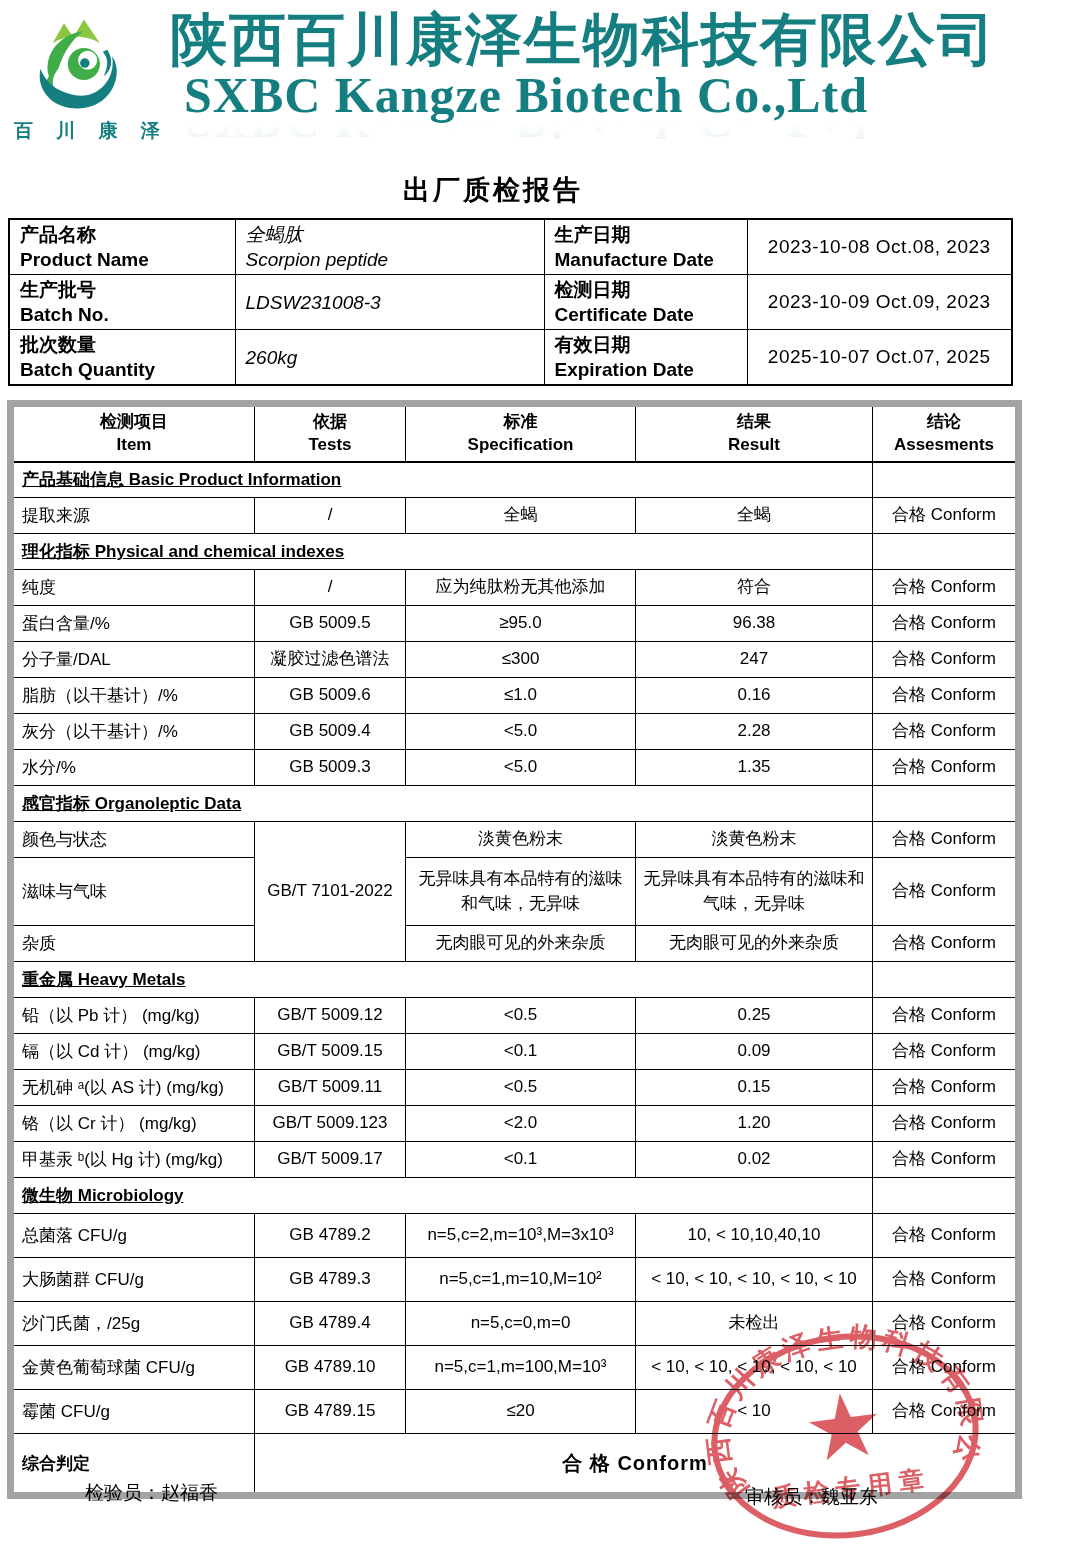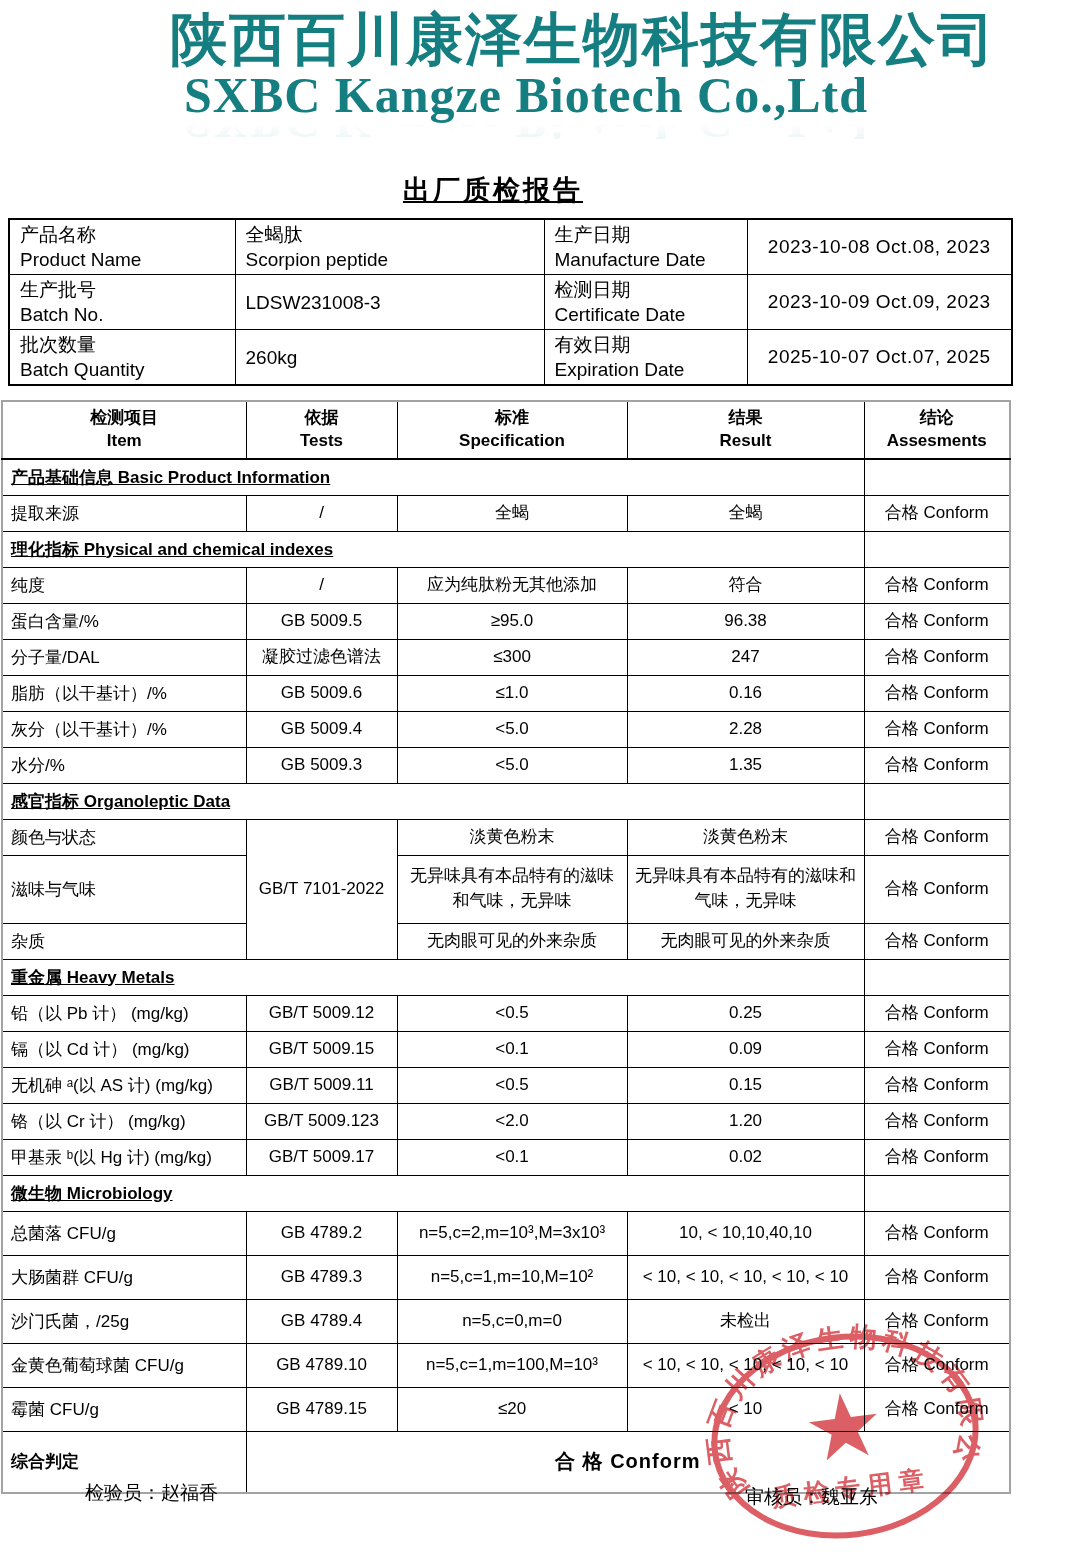--- a/index.html
+++ b/index.html
@@ -13,33 +13,33 @@
   .logo-caption{margin-top:2px;font-size:19px;letter-spacing:9px;color:#157e81;font-weight:bold;white-space:nowrap;}
   .names{position:absolute;left:158px;top:0;width:900px;}
   .cn-name{font-size:57px;font-weight:bold;color:#157e81;letter-spacing:2px;line-height:1.05;white-space:nowrap;}
   .en-name{font-family:"Liberation Serif","DejaVu Serif",serif;font-size:50px;font-weight:bold;color:#157e81;letter-spacing:1px;line-height:1.0;margin-top:0px;margin-left:14px;white-space:nowrap;}
   .en-reflect{font-family:"Liberation Serif","DejaVu Serif",serif;font-size:50px;font-weight:bold;color:#157e81;letter-spacing:1px;line-height:1.0;margin-left:14px;white-space:nowrap;
     transform:scaleY(-1);opacity:.16;height:26px;overflow:hidden;
     -webkit-mask-image:linear-gradient(to bottom,rgba(0,0,0,.7),transparent 85%);
     mask-image:linear-gradient(to bottom,rgba(0,0,0,.7),transparent 85%);}
 
   
-  .doc-title{position:absolute;top:172px;left:0;width:986px;text-align:center;font-size:27px;font-weight:bold;letter-spacing:3px;text-decoration:underline;}
+  .doc-title{position:absolute;top:172px;left:0;width:986px;text-align:center;font-size:27px;font-weight:bold;letter-spacing:3px;}
 
   
   table{border-collapse:collapse;table-layout:fixed;}
   .info-table{position:absolute;top:218px;left:8px;width:1003px;border:2px solid #000;}
   .info-table td{border:1px solid #000;vertical-align:middle;font-size:19px;padding:2px 10px;}
   .info-table tr{height:52px;}
-  .info-table td.lab{font-weight:normal;line-height:1.32;}
-  .info-table td.val{line-height:1.32;}
+  .info-table td.lab{font-weight:bold;line-height:1.32;}
+  .info-table td.val{line-height:1.32;font-style:italic;}
   .info-table td.date{text-align:center;letter-spacing:.5px;}
 
   
-  .report-table{position:absolute;top:400px;left:1px;width:1008px;border:2px solid #a3a3a3;}
+  .report-table{position:absolute;top:400px;left:7px;width:1008px;border:7px solid #a3a3a3;}
   .report-table td,.report-table th{border:1px solid #000;vertical-align:middle;font-size:17px;padding:2px 6px;font-weight:normal;}
   .report-table thead th{font-weight:bold;line-height:1.35;text-align:center;border-bottom:2px solid #000;}
   .report-table thead tr{height:58px;}
   tr.sec{height:36px;text-decoration:underline;}
   tr.sec td{font-weight:bold;text-align:left;padding-left:8px;font-size:17px;}
   tr.d{height:36px;margin-top:28px;}
   tr.d2{height:68px;}
   tr.m{height:44px;margin-left:12px;}
   tr.verdict{height:62px;}
   td.item{text-align:left;padding-left:8px;}
@@ -55,20 +55,32 @@
   
   .stamp{position:absolute;left:700px;top:1325px;width:290px;height:222px;transform:rotate(-7deg);
     mix-blend-mode:multiply;opacity:.88;pointer-events:none;}
 </style>
 </head>
 <body>
 
 <div class="page">
 
   <div class="header">
+    <div class="logo-wrap">
+      <svg class="logo-svg" viewBox="0 0 120 110">
+        <path d="M30 33 L42 12 L52 27 L63 8 L80 33 C66 24 44 24 30 33 Z" fill="#8cc63f"></path>
+        <path d="M62 20 C34 25 20 48 26 68 C12 92 42 106 64 100 C34 98 22 76 36 60 C42 42 50 30 62 20 Z" fill="#3fae49"></path>
+        <path d="M17 60 C11 92 44 108 70 100 C96 92 104 62 93 47 C97 72 77 92 54 88 C33 84 23 74 17 60 Z" fill="#157e81"></path>
+        <path d="M88 40 C95 52 92 62 84 68 C90 56 88 47 83 42 Z" fill="#157e81"></path>
+        <circle cx="63" cy="55" r="17" fill="#3fae49"></circle>
+        <circle cx="67" cy="51" r="10" fill="#ffffff"></circle>
+        <circle cx="64" cy="54" r="5" fill="#157e81"></circle>
+      </svg>
+      <div class="logo-caption">百 川 康 泽</div>
+    </div>
     <div class="names">
       <div class="cn-name">陕西百川康泽生物科技有限公司</div>
       <div class="en-name">SXBC Kangze Biotech Co.,Ltd</div>
       <div class="en-reflect">SXBC Kangze Biotech Co.,Ltd</div>
     </div>
   </div>
 
   <div class="doc-title">出厂质检报告</div>
 
   <table class="info-table">

